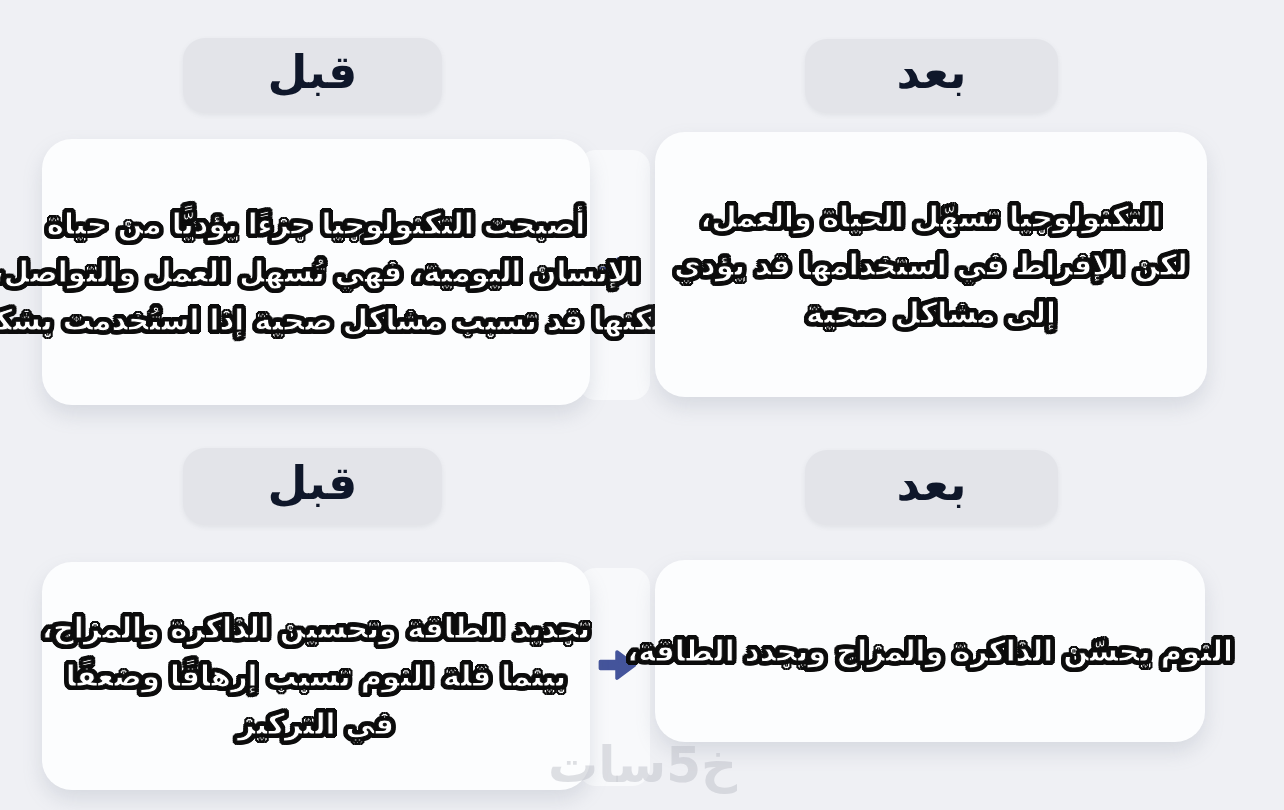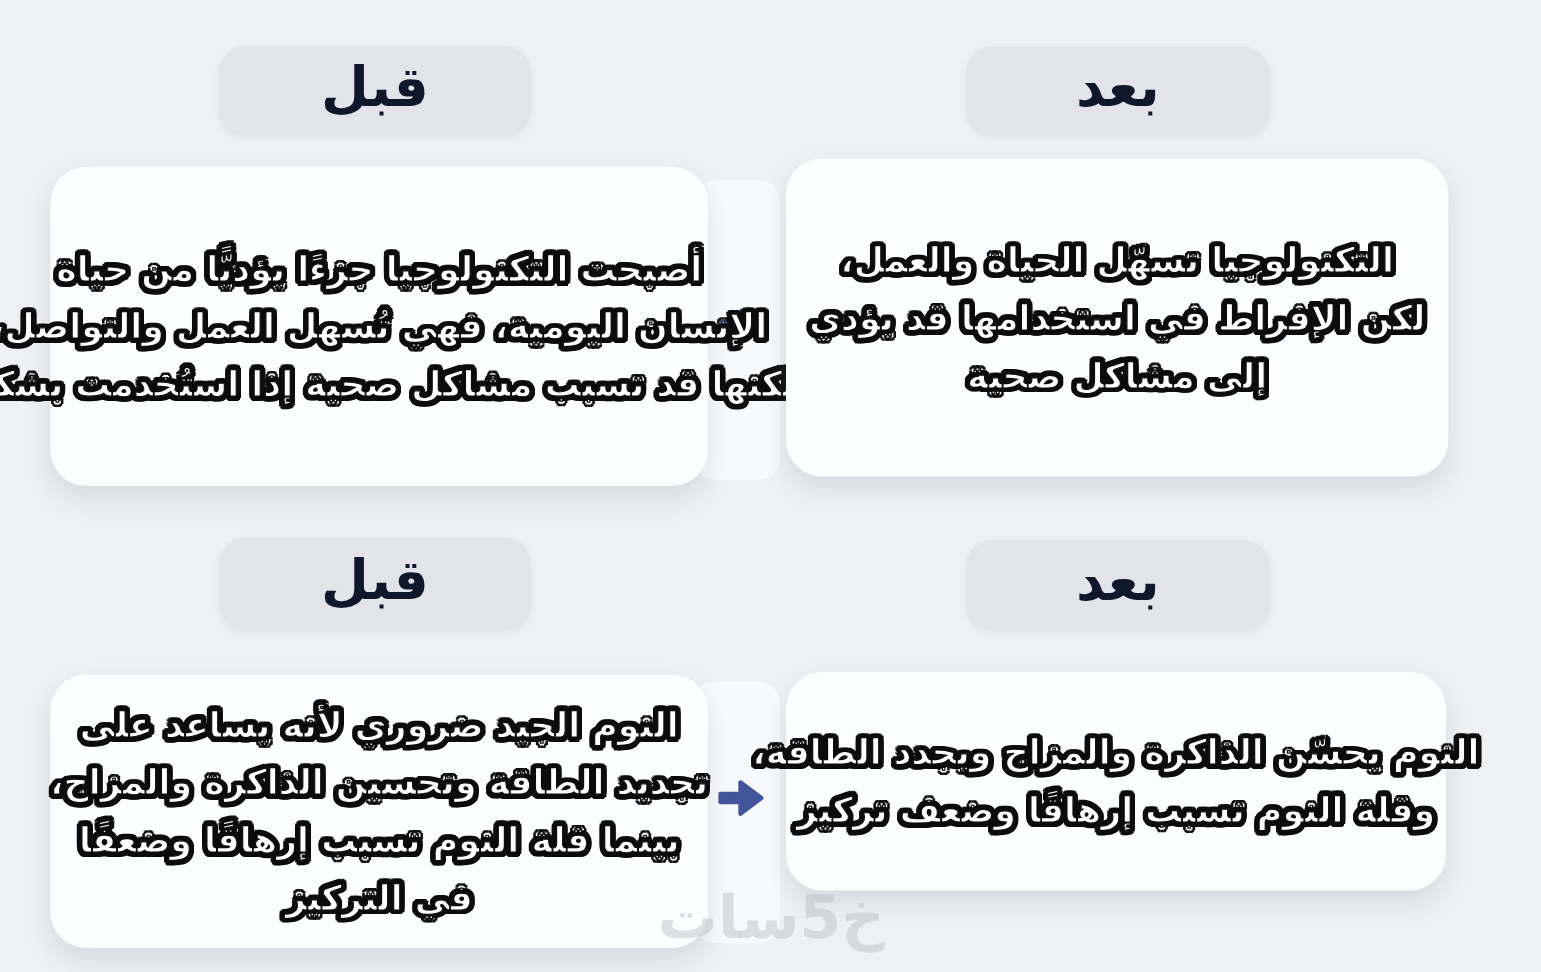--- a/index.html
+++ b/index.html
@@ -125,26 +125,24 @@
   <div class="badge b4">
     <span>بعد</span>
   </div>
 
   <div class="strip s2"></div>
   <svg class="arrow a2" viewBox="0 0 48 44">
     <path d="M5 18 h19 v-11 l20 15 -20 15 v-11 h-19 z" fill="#44549b" stroke="#44549b" stroke-width="4" stroke-linejoin="round"></path>
   </svg>
 
   <div class="card c3">
-    <div class="line">النوم الجيد ضروري لأنه يساعد على</div>
     <div class="line">تجديد الطاقة وتحسين الذاكرة والمزاج،</div>
     <div class="line">بينما قلة النوم تسبب إرهاقًا وضعفًا</div>
     <div class="line">في التركيز</div>
   </div>
 
   <div class="card c4">
     <div class="line">النوم يحسّن الذاكرة والمزاج ويجدد الطاقة،</div>
-    <div class="line">وقلة النوم تسبب إرهاقًا وضعف تركيز</div>
   </div>
 
   <div class="watermark">خ5سات</div>
 
 </div>
 
 </body></html>

